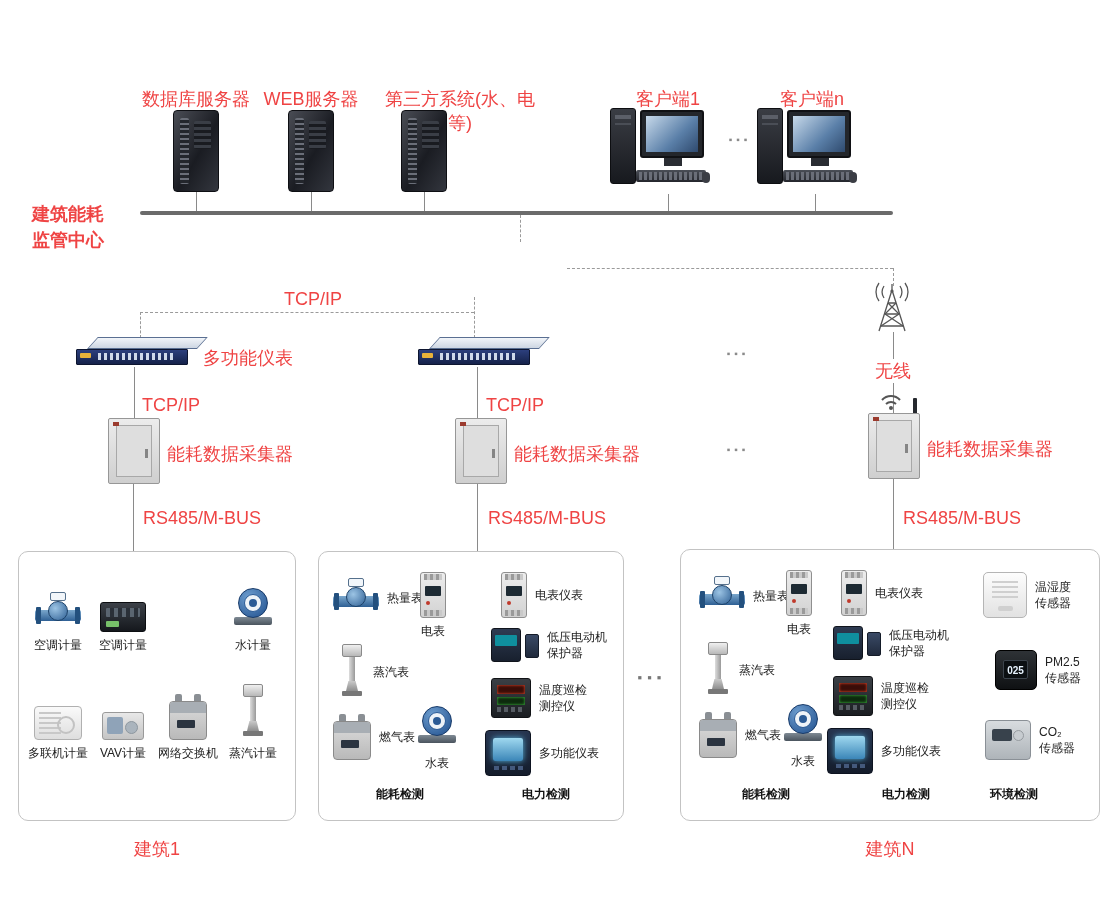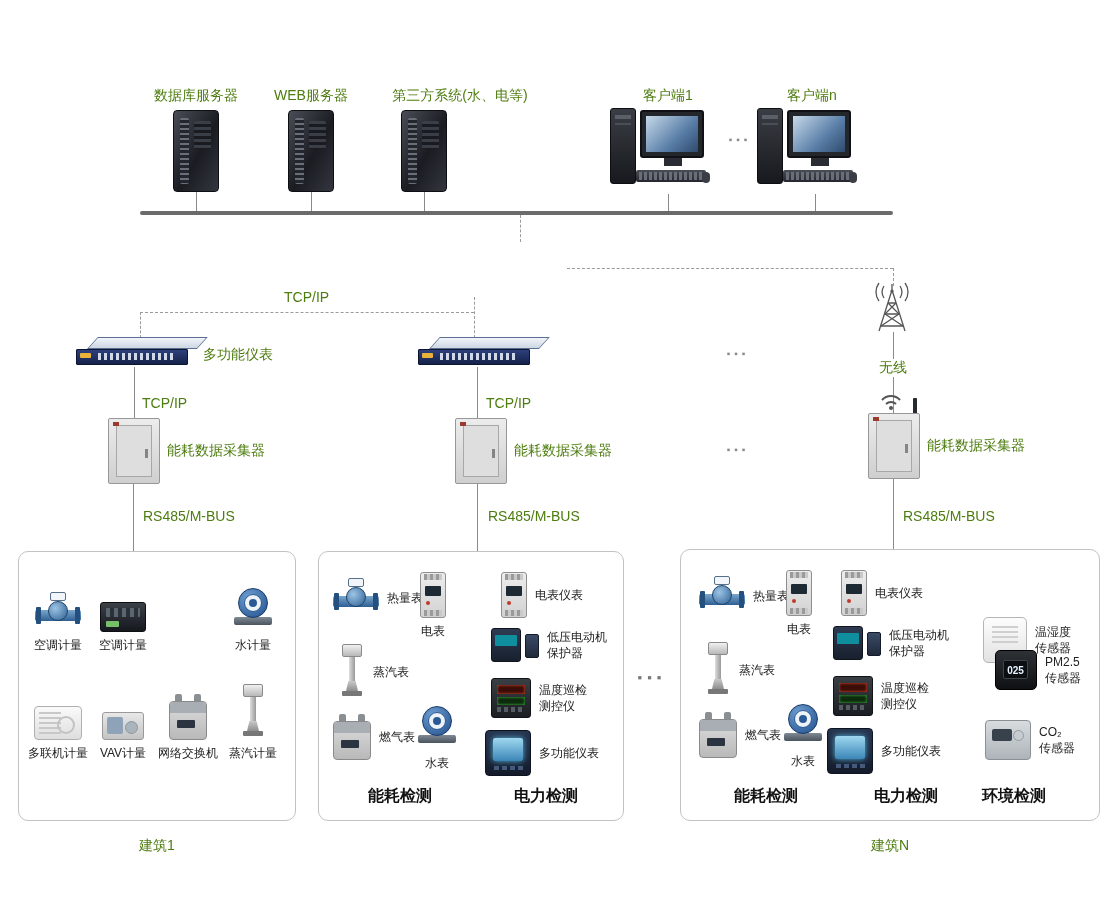--- a/index.html
+++ b/index.html
@@ -1,26 +1,26 @@
 <!DOCTYPE html>
 <html><head>
 <meta charset="utf-8">
 <style>
   * { margin:0; padding:0; box-sizing:border-box; }
   html,body { background:#fff; }
   body { font-family:"Liberation Sans","DejaVu Sans",sans-serif; color:#222; }
   .canvas { position:relative; width:1115px; height:899px; background:#fff; overflow:hidden; }
 
   
-  .lbl { position:absolute; font-size:14px; color:#4d7c0f; white-space:pre-line; }
+  .lbl { position:absolute; font-size:18px; color:#ef4444; white-space:pre-line; }
   .lbl.center { text-align:center; }
   .lbl.bold { font-weight:bold; }
   .lbl.bgw { background:#fff; padding:0 3px; z-index:6; }
   .dlbl { font-size:12px; color:#222; white-space:pre-line; line-height:1.35; text-align:center; }
-  .gtitle { position:absolute; font-size:16px; font-weight:bold; color:#111; text-align:center; }
+  .gtitle { position:absolute; font-size:12px; font-weight:bold; color:#111; text-align:center; }
   .dots { position:absolute; color:#8a8a8a; font-size:10px; letter-spacing:4px; text-align:center; }
   .dots.big { font-size:13px; color:#777; letter-spacing:5px; }
 
   
   .lv { position:absolute; width:1px; background:#8a8a8a; }
   .bus { position:absolute; height:4px; background:#6b6b6b; border-radius:2px; }
   .dv { position:absolute; width:0; border-left:1px dashed #9a9a9a; }
   .dh { position:absolute; height:0; border-top:1px dashed #9a9a9a; }
 
   
@@ -165,20 +165,22 @@
       <div class="ms"></div>
   </div>
 
   <div class="lv" style="left:196px;top:192px;height:19px;"></div>
   <div class="lv" style="left:311px;top:192px;height:19px;"></div>
   <div class="lv" style="left:424px;top:192px;height:19px;"></div>
   <div class="lv" style="left:668px;top:194px;height:17px;"></div>
   <div class="lv" style="left:815px;top:194px;height:17px;"></div>
 
   <div class="bus" style="left:140px;top:211px;width:753px;"></div>
+  <div class="lbl bold" style="left:32px;top:201px;width:100px;line-height:1.45;">建筑能耗
+监管中心</div>
 
   <div class="dv" style="left:520px;top:215px;height:27px;"></div>
 
 
   <div class="dh" style="left:567px;top:268px;width:326px;"></div>
   <div class="dv" style="left:893px;top:268px;height:18px;"></div>
 
   <div class="lbl" style="left:284px;top:289px;">TCP/IP</div>
   <div class="dh" style="left:140px;top:312px;width:334px;"></div>
   <div class="dv" style="left:140px;top:312px;height:26px;"></div>
@@ -486,21 +488,21 @@
         </div>
       <div class="dlbl">温度巡检
 测控仪</div>
     </div>
     <div class="cellh" style="left:146px;top:178px;">
       <div class="ic ic-multi"></div>
       <div class="dlbl">多功能仪表</div>
     </div>
     <div class="gtitle" style="left:188px;top:236px;width:74px;">电力检测</div>
 
-    <div class="cellh" style="left:302px;top:22px;margin-top:45px;">
+    <div class="cellh" style="left:302px;top:22px;">
       <div class="ic ic-senw"></div>
       <div class="dlbl">温湿度
 传感器</div>
     </div>
     <div class="cellh" style="left:314px;top:100px;">
       <div class="ic ic-senb">
           <div class="scr">025</div>
         </div>
       <div class="dlbl">PM2.5
 传感器</div>

